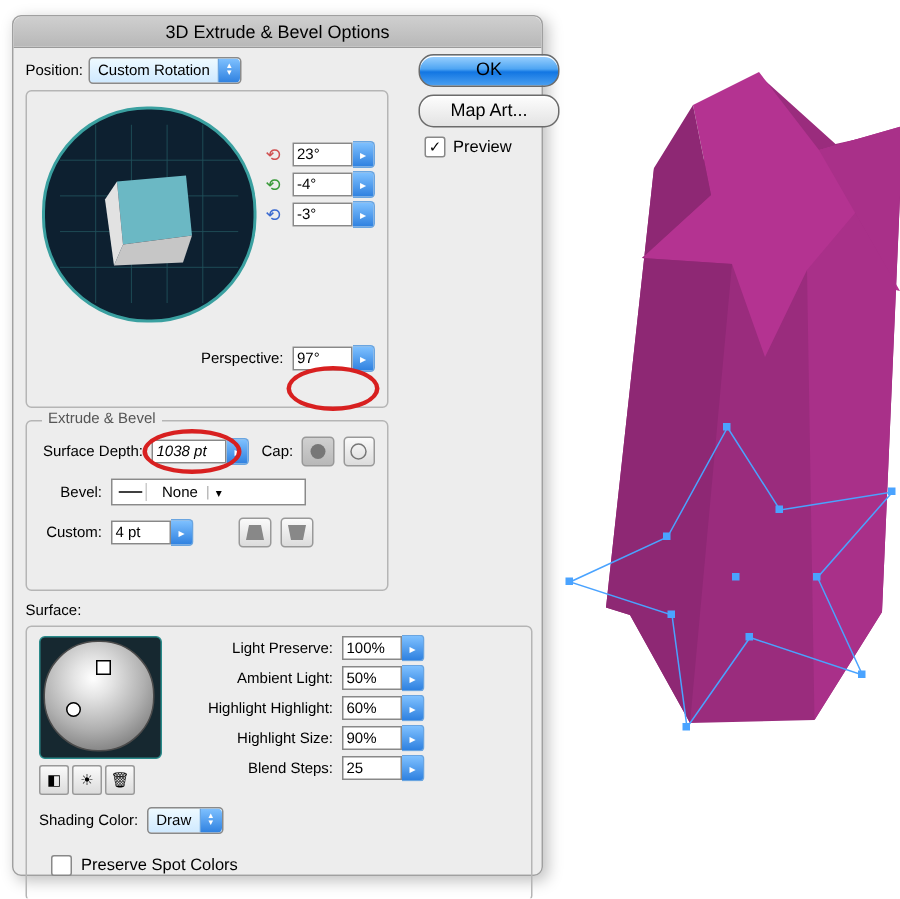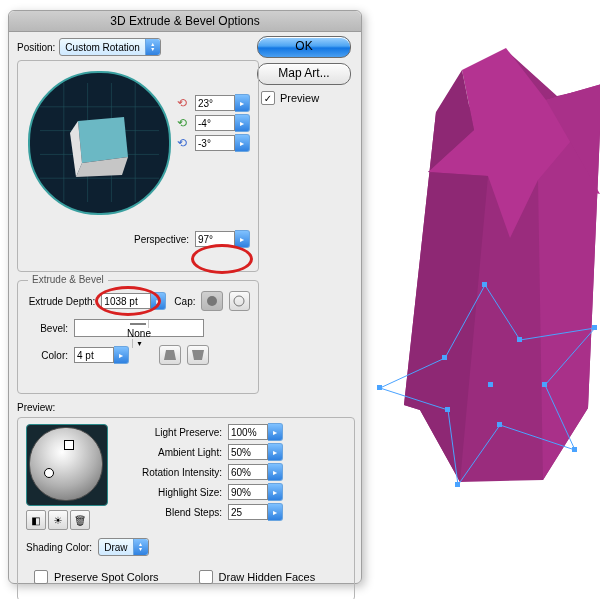--- a/index.html
+++ b/index.html
@@ -9,36 +9,36 @@
   
   .dialog{position:absolute;left:8px;top:10px;width:352px;height:572px;
     background:linear-gradient(#ededed,#ededed);
     border:1px solid #a0a0a0;border-radius:6px;
     box-shadow:3px 3px 10px rgba(0,0,0,0.25);}
   .titlebar{height:20px;line-height:20px;text-align:center;font-size:12px;
     background:linear-gradient(#cfcfcf,#b8b8b8);
     border-bottom:1px solid #9a9a9a;border-radius:6px 6px 0 0;}
   .body{position:relative;padding:6px 8px;}
   
-  .rcol{position:absolute;left:248px;top:4px;width:92px;}
+  .rcol{position:absolute;left:270px;top:4px;width:92px;}
   .aqua{display:block;width:92px;height:20px;margin-bottom:5px;border:1px solid #6b6b6b;border-radius:10px;
     background:linear-gradient(#fdfdfd,#e3e3e3);font-size:12px;text-align:center;line-height:18px;
     box-shadow:inset 0 1px 0 #fff;cursor:pointer;}
   .aqua.primary{background:linear-gradient(#9fd3ff,#4ea5f3 45%,#1276e3 55%,#4a9ff0);color:#000;}
   .cb-row{margin-top:6px;display:flex;align-items:center;gap:5px;padding-left:4px;}
   .cb{width:12px;height:12px;border:1px solid #888;border-radius:2px;background:#fff;display:inline-flex;align-items:center;justify-content:center;font-size:10px;color:#000;}
   
   .group{border:1px solid #b5b5b5;border-radius:4px;margin-bottom:8px;position:relative;padding:6px 8px 8px;}
   .group .legend{position:absolute;top:-7px;left:10px;background:#ededed;padding:0 4px;font-size:10px;color:#555;}
   
   .combo{display:inline-flex;align-items:center;height:16px;border:1px solid #8a8a8a;border-radius:3px;background:linear-gradient(#eefaff,#cfe9ff);font-size:10px;}
   .combo .txt{padding:0 5px;}
   .combo .arrows{width:14px;height:16px;background:linear-gradient(#7fc1ff,#2f81e0);border-left:1px solid #6aa5e0;border-radius:0 3px 3px 0;display:flex;flex-direction:column;align-items:center;justify-content:center;color:#fff;line-height:5px;font-size:6px;}
   
-  .sel{display:inline-flex;align-items:center;height:16px;border:1px solid #8a8a8a;background:#fff;font-size:10px;flex-direction:column;}
+  .sel{display:inline-flex;align-items:center;height:16px;border:1px solid #8a8a8a;background:#fff;font-size:10px;}
   .sel .txt{padding:0 6px;white-space:nowrap;}
   .sel .darr{width:14px;text-align:center;border-left:1px solid #bbb;font-size:8px;}
   
   .nfield{display:inline-flex;align-items:center;height:16px;}
   .nfield input{width:34px;height:14px;border:1px solid #888;font-size:10px;padding:0 2px;}
   .nfield .step{width:14px;height:16px;background:linear-gradient(#7fc1ff,#2f81e0);border:1px solid #6aa5e0;border-left:none;border-radius:0 3px 3px 0;color:#fff;display:flex;align-items:center;justify-content:center;font-size:8px;}
   .lbl{font-size:10px;color:#000;text-align:right;}
   
   .trackball{width:140px;height:140px;border:2px solid #3aa0a0;border-radius:70px;margin:4px auto 4px 2px;background:#0d2030;position:relative;overflow:hidden;}
   .grid{position:absolute;inset:10px;opacity:.35;}
@@ -161,23 +161,23 @@
         <span class="nfield">
           <input value="97°" style="">
               <span class="step">▸</span>
         </span>
       </div>
     </div>
 
     <div class="group" style="width:224px;height:98px;">
       <span class="legend">Extrude &amp; Bevel</span>
       <div class="row" style="margin-top:4px;">
-        <span class="lbl" style="width:72px">Extrude Depth:</span>
+        <span class="lbl" style="width:72px">Surface Depth:</span>
         <span class="nfield">
-          <input style="width: 44px;" value="1038 pt">
+          <input style="width: 44px; font-style: italic;" value="1038 pt">
               <span class="step">▸</span>
         </span>
         <span class="lbl" style="margin-left:2px;">Cap:</span>
         <span class="capbtn sel">
           <svg width="12" height="12">
                 <circle cx="6" cy="6" r="5" fill="#777"></circle>
               </svg>
         </span>
         <span class="capbtn">
           <svg width="12" height="12">
@@ -191,41 +191,41 @@
           <span style="width:18px;height:12px;border-right:1px solid #ccc;margin:0 4px;display:flex;align-items:center;">
                 <svg width="16" height="8">
                   <line x1="0" y1="4" x2="16" y2="4" stroke="#000"></line>
                 </svg>
               </span>
           <span class="txt">None</span>
           <span class="darr">▾</span>
         </span>
       </div>
       <div class="row" style="margin-top:8px;">
-        <span class="lbl" style="width:42px">Color:</span>
+        <span class="lbl" style="width:42px">Custom:</span>
         <span class="nfield">
           <input value="4 pt" style="">
               <span class="step">▸</span>
         </span>
         <span style="width:18px"></span>
         <span class="capbtn">
           <svg width="12" height="10">
                 <polygon points="0,10 12,10 10,0 2,0" fill="#888"></polygon>
               </svg>
         </span>
         <span class="capbtn">
           <svg width="12" height="10">
                 <polygon points="2,10 10,10 12,0 0,0" fill="#888"></polygon>
               </svg>
         </span>
       </div>
     </div>
 
     <div class="posrow" style="width:240px">
-      <span class="lbl">Preview:</span>
+      <span class="lbl">Surface:</span>
     </div>
     <div class="group" style="width:320px;">
       <div style="display:flex;gap:10px;">
         <div>
           <div style="position:relative;width:80px;height:80px;border:1px solid #2a8a8a;background:#162830;border-radius:4px;">
             <div class="lightsphere">
               <span class="lhandle" style="left:34px;top:12px"></span>
               <span class="lhandle" style="left:14px;top:40px;border-radius:50%"></span>
             </div>
           </div>
@@ -244,21 +244,21 @@
                 </span>
               </div>
           <div class="row">
                 <span class="lbl" style="width:104px">Ambient Light:</span>
             <span class="nfield">
                   <input value="50%" style="">
                   <span class="step">▸</span>
                 </span>
               </div>
           <div class="row">
-                <span class="lbl" style="width:104px">Rotation Intensity:</span>
+                <span class="lbl" style="width:104px">Highlight Highlight:</span>
             <span class="nfield">
                   <input value="60%" style="">
                   <span class="step">▸</span>
                 </span>
               </div>
           <div class="row">
                 <span class="lbl" style="width:104px">Highlight Size:</span>
             <span class="nfield">
                   <input value="90%" style="">
                   <span class="step">▸</span>
@@ -278,24 +278,20 @@
         <span class="combo">
           <span class="txt">Draw</span>
           <span class="arrows">▴<br>▾</span>
         </span>
       </div>
       <div class="bottomrow" style="margin-top:10px;">
         <div class="row">
               <span class="cb"></span>
           <span>Preserve Spot Colors</span>
             </div>
-        <div class="row">
-              <span class="cb"></span>
-          <span>Draw Hidden Faces</span>
-            </div>
       </div>
     </div>
 
     <div class="redring" style="left:182px;top:212px;width:56px;height:24px;"></div>
     <div class="redring" style="left:86px;top:254px;width:60px;height:24px;"></div>
 
   </div>
 </div>
 
 </div>

